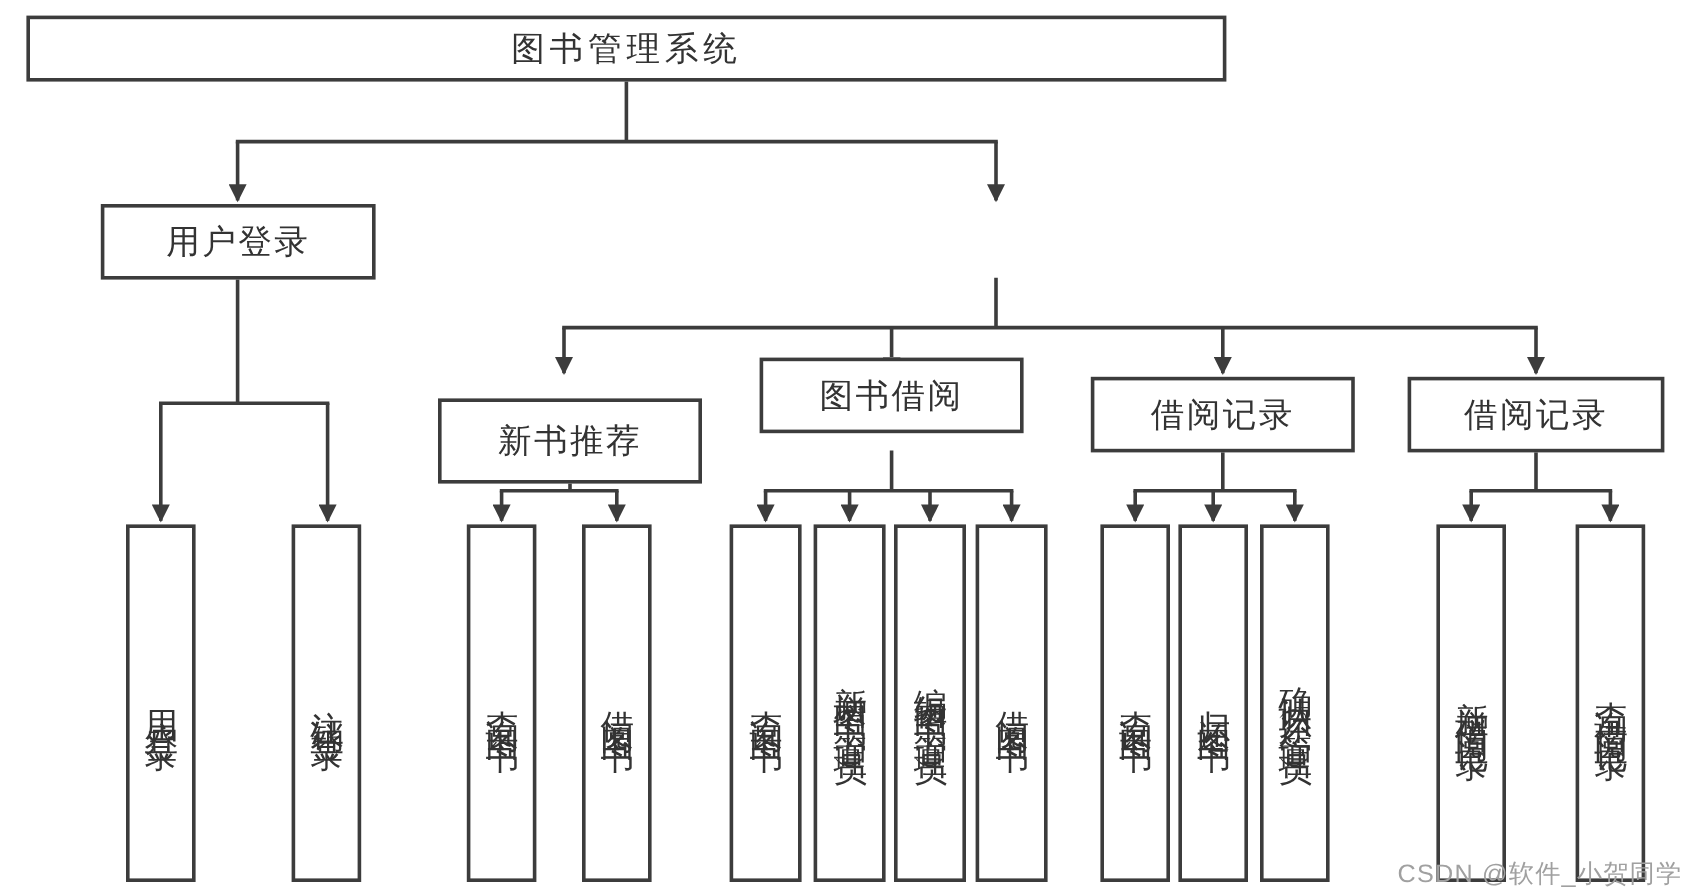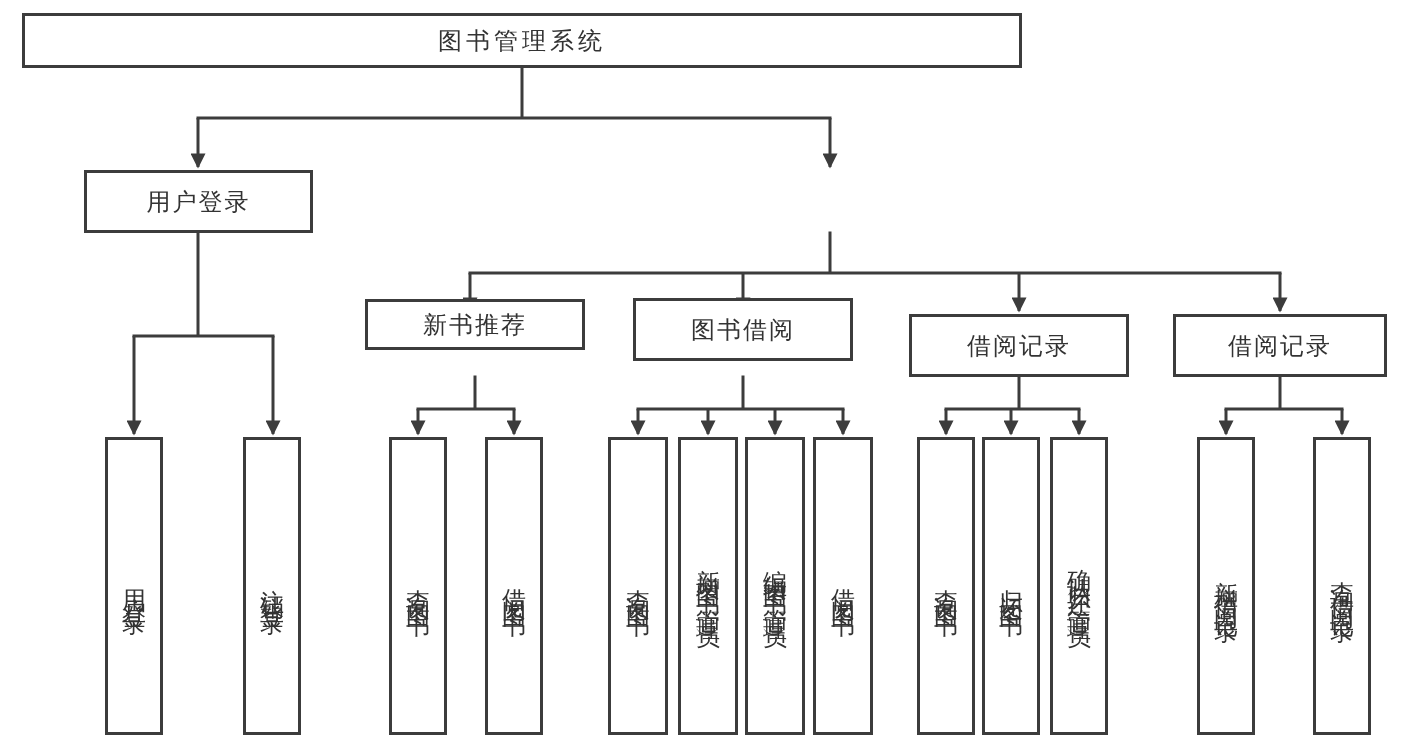--- a/index.html
+++ b/index.html
@@ -19,21 +19,21 @@
   .wires{position:absolute;left:0;top:0;pointer-events:none;}
   .rail{stroke:var(--line);stroke-width:3;fill:none;stroke-linecap:square;}
   .arrow{stroke:var(--line);stroke-width:3;fill:none;}
   .box{
     position:absolute;
     box-sizing:border-box;
     border:3px solid var(--line);
     background:#fff;
     display:flex;align-items:center;justify-content:center;
     color:var(--text);
-    font-size:24px;
+    font-size:28px;
   }
   .box.h span{letter-spacing:2px;white-space:nowrap;}
   .box.root span{letter-spacing:4px;}
   .box.v span{
     writing-mode:vertical-rl;
     text-orientation:mixed;
     letter-spacing:8px;
     line-height:1;
   }
   .watermark{
@@ -107,21 +107,21 @@
   </svg>
 
   <div class="box h root" style="left:22px;top:13px;width:1000px;height:55px">
     <span>图书管理系统</span>
   </div>
 
   <div class="box h" style="left:84px;top:170px;width:229px;height:63px">
     <span>用户登录</span>
   </div>
 
-  <div class="box h" style="left:365px;top:299px;width:220px;height:51px">
+  <div class="box h" style="left:365px;top:332px;width:220px;height:71px">
     <span>新书推荐</span>
   </div>
   <div class="box h" style="left:633px;top:298px;width:220px;height:63px">
     <span>图书借阅</span>
   </div>
   <div class="box h" style="left:909px;top:314px;width:220px;height:63px">
     <span>借阅记录</span>
   </div>
   <div class="box h" style="left:1173px;top:314px;width:214px;height:63px">
     <span>借阅记录</span>
@@ -164,14 +164,15 @@
     <span>确认归还（管理员）</span>
   </div>
 
   <div class="box v" style="left:1197px;top:437px;width:58px;height:298px">
     <span>新增借阅记录</span>
   </div>
   <div class="box v" style="left:1313px;top:437px;width:58px;height:298px">
     <span>查询借阅记录</span>
   </div>
 
+  <div class="watermark">CSDN @软件_小贺同学</div>
 
 </div>
 
 </body></html>

